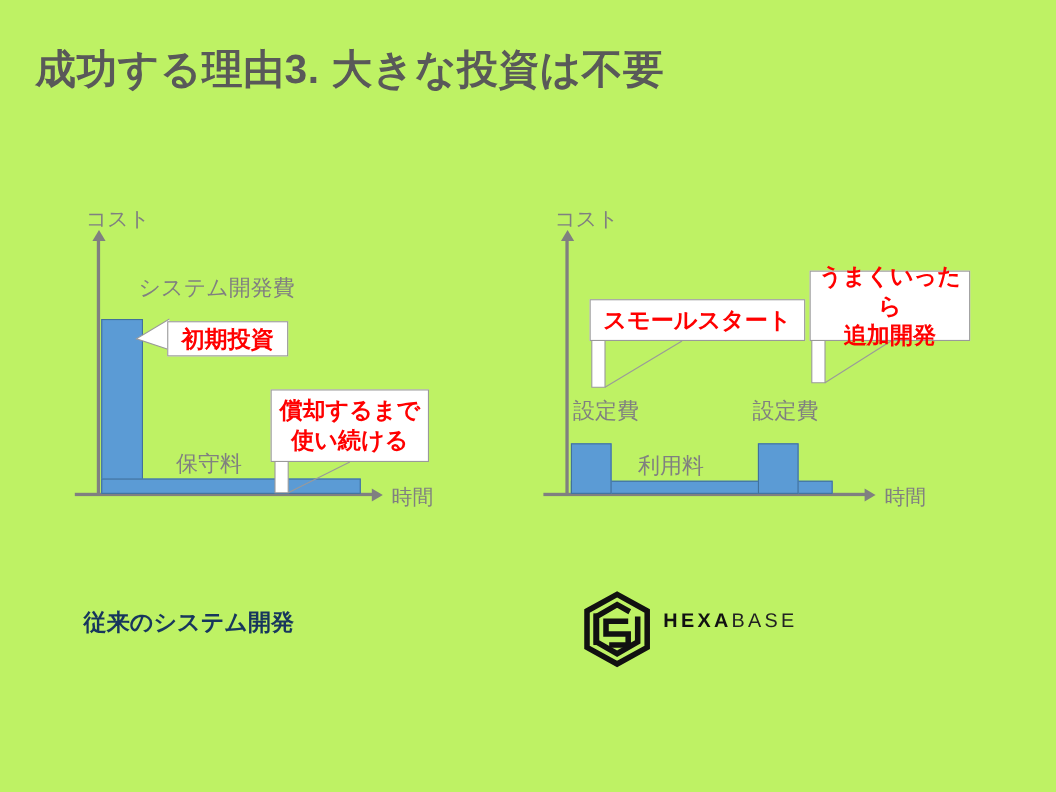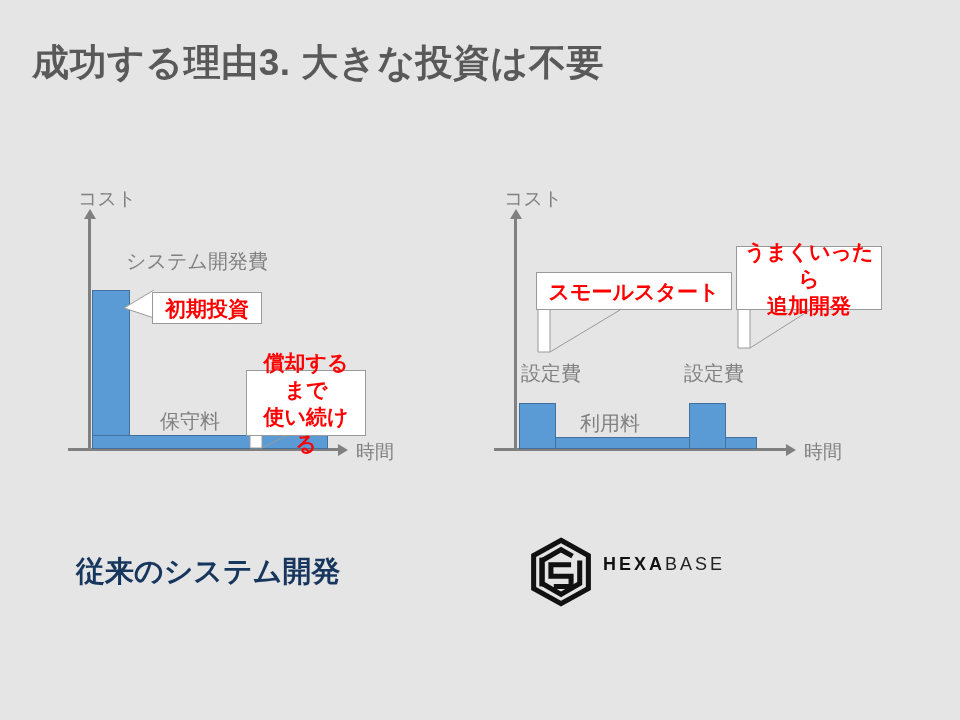--- a/index.html
+++ b/index.html
@@ -12,21 +12,21 @@
     background: #ffffff;
     font-family: "Liberation Sans", "DejaVu Sans", sans-serif;
     overflow: hidden;
     position: relative;
   }
   #slide {
     position: absolute;
     left: 0; top: 0;
     width: 960px;
     height: 720px;
-    background: #e5e5e5;
+    background: #bef264;
   }
   .title {
     position: absolute;
     left: 32px;
     top: 38px;
     font-size: 37px;
     font-weight: bold;
     color: #595959;
     letter-spacing: 0.5px;
     white-space: nowrap;
@@ -103,21 +103,21 @@
   .callout-tail {
     position: absolute;
     z-index: 4;
     overflow: visible;
   }
   
   .caption-left {
     position: absolute;
     left: 76px;
     top: 552px;
-    font-size: 29px;
+    font-size: 21px;
     font-weight: bold;
     color: #17365d;
     white-space: nowrap;
     text-align: center;
   }
   #logo-block {
     position: absolute;
     left: 525px;
     top: 536px;
     width: 250px;
@@ -160,21 +160,21 @@
 
     <svg class="callout-tail" style="left:62px; top:108px; width:34px; height:36px;" viewBox="0 0 34 36">
       <polyline points="32,2 2,20 32,30" fill="#ffffff" stroke="#9a9a9a" stroke-width="1"></polyline>
     </svg>
     <div class="callout" style="left:92px; top:112px; width:110px; height:32px;">初期投資</div>
 
     <svg class="callout-tail" style="left:188px; top:238px; width:110px; height:34px;" viewBox="0 0 110 34">
       <polyline points="2,2 2,30 14,30 14,2" fill="#ffffff" stroke="#9a9a9a" stroke-width="1"></polyline>
       <line x1="14" y1="30" x2="70" y2="2" stroke="#9a9a9a" stroke-width="1"></line>
     </svg>
-    <div class="callout" style="left:186px; top:190px; width:120px; height:66px;">償却するまで
+    <div class="callout" style="left:186px; top:174px; width:144px; height:66px;">償却するまで
 使い続ける</div>
   </div>
 
   <div class="chart" id="chart-right">
 
     <div class="axis-y" style="left:24px; top:38px; height:232px;"></div>
     <div class="arrow-up" style="left:19.5px; top:29px;"></div>
     <div class="axis-label" style="left:14px; top:6px;">コスト</div>
 
     <div class="axis-x" style="left:4px; top:268px; width:294px;"></div>

